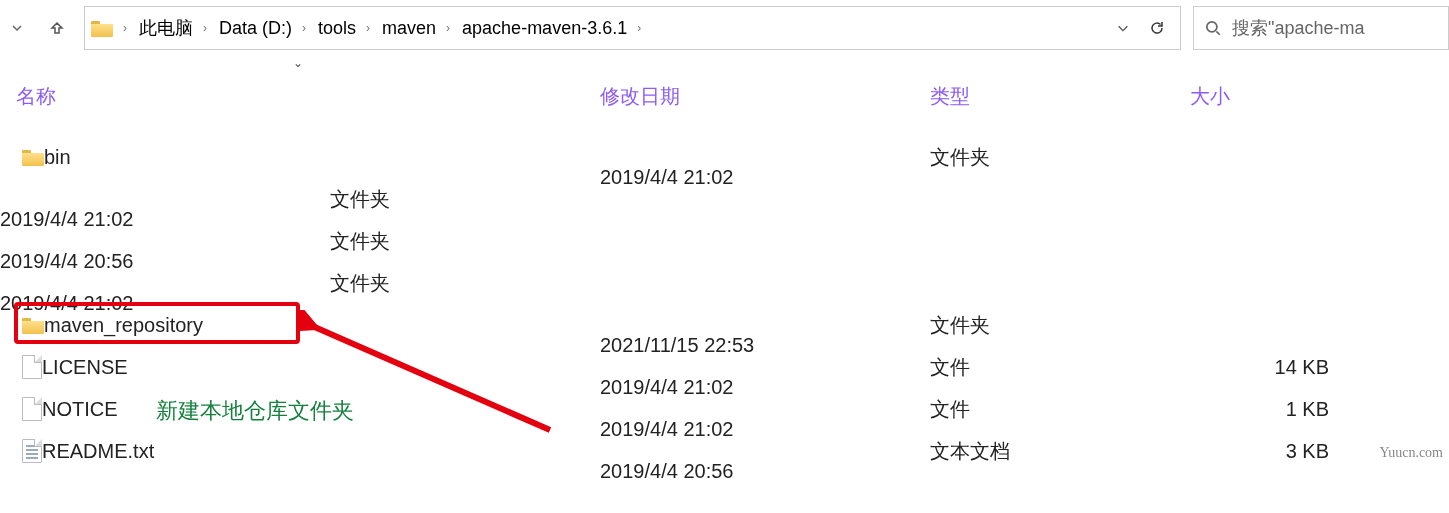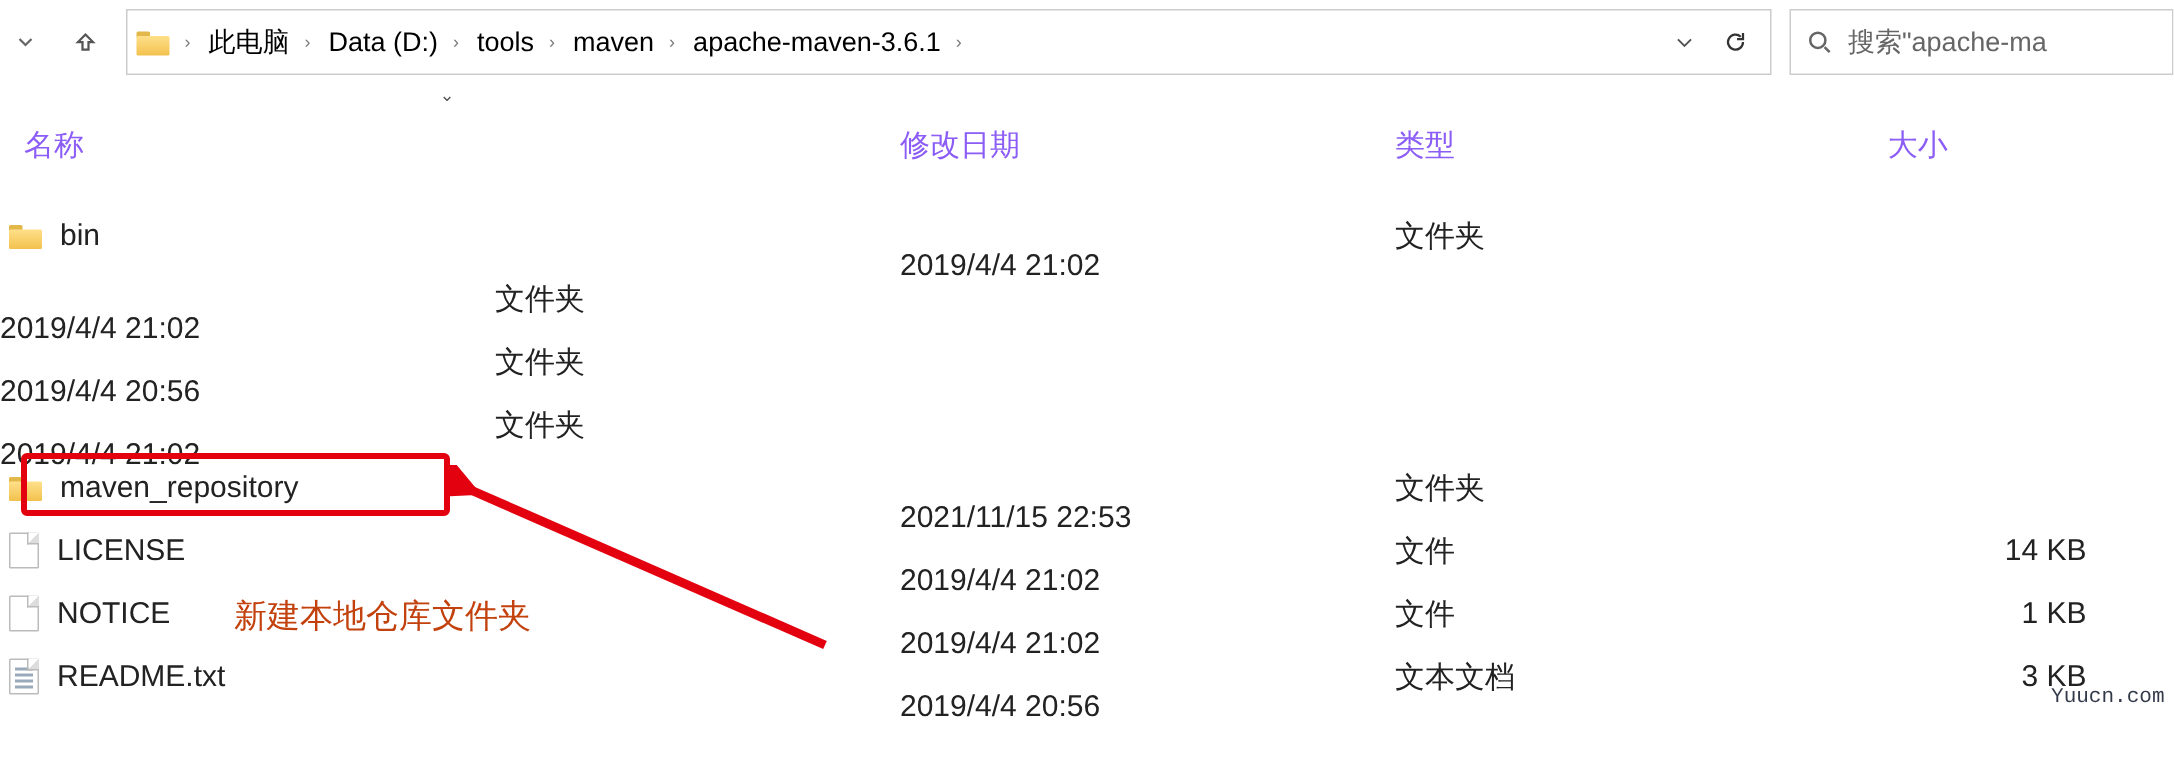--- a/index.html
+++ b/index.html
@@ -104,33 +104,33 @@
     align-items: center;
     height: 44px;
     color: #8b5cf6;
     font-size: 20px;
     border-bottom: 0px solid transparent;
     margin-top: 18px;
   }
   .col-name { width: 600px; padding-left: 16px; }
   .col-date { width: 330px; }
   .col-type { width: 260px; }
-  .col-size { flex: 1; padding-right: 82px; text-align: center; }
+  .col-size { flex: 1; padding-right: 82px; text-align: left; }
   .rows { margin-top: 18px; position: relative; }
   .row {
     display: flex;
     align-items: center;
     height: 42px;
     font-size: 20px;
     color: #222;
   }
-  .row .cell-name { width: 600px; padding-left: 6px; display: flex; align-items: center; gap: 12px; }
+  .row .cell-name { width: 600px; padding-left: 22px; display: flex; align-items: center; }
   .row .cell-date { width: 330px; margin-top: 40px; }
   .row .cell-type { width: 260px; }
-  .row .cell-size { flex: 1; text-align: right; padding-right: 58px; }
+  .row .cell-size { flex: 1; text-align: right; padding-right: 120px; }
   .file-icon {
     width: 20px; height: 24px;
     border: 1px solid #bbb;
     background: #fff;
     position: relative;
     border-radius: 1px;
   }
   .file-icon::after {
     content: "";
     position: absolute;
@@ -149,36 +149,36 @@
     box-shadow: 0 4px 0 #9ab, 0 8px 0 #9ab, 0 12px 0 #9ab;
   }
   .highlight-box {
     position: absolute;
     border: 4px solid #e3000f;
     border-radius: 4px;
     pointer-events: none;
   }
   .annotation-text {
     position: absolute;
-    color: #c2410c;
+    color: #15803d;
     font-size: 22px;
     font-weight: 400;
   }
   .arrow-svg {
     position: absolute;
     pointer-events: none;
   }
   .watermark {
     position: absolute;
     right: 6px;
-    bottom: 40px;
-    color: #0f172a;
+    bottom: 52px;
+    color: #737373;
     font-size: 14px;
     opacity: 0.85;
-    font-family: Liberation Mono, monospace;
+    font-family: Liberation Serif, serif;
   }
 </style>
 </head>
 <body>
 
 <div class="topbar">
   <div class="nav-btn">
     <svg viewBox="0 0 16 16">
         <path d="M4 6l4 4 4-4" fill="none" stroke="#666" stroke-width="1.5"></path>
       </svg>

